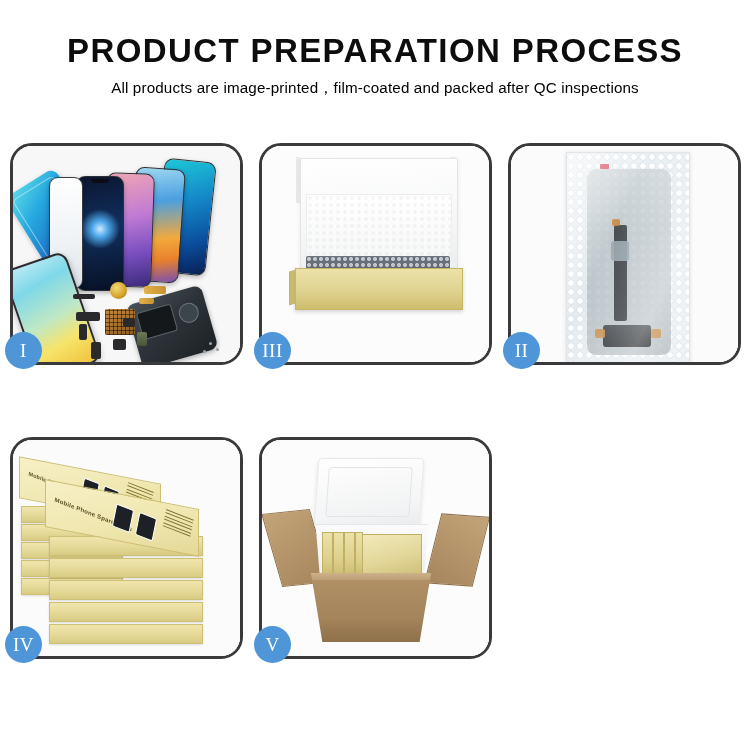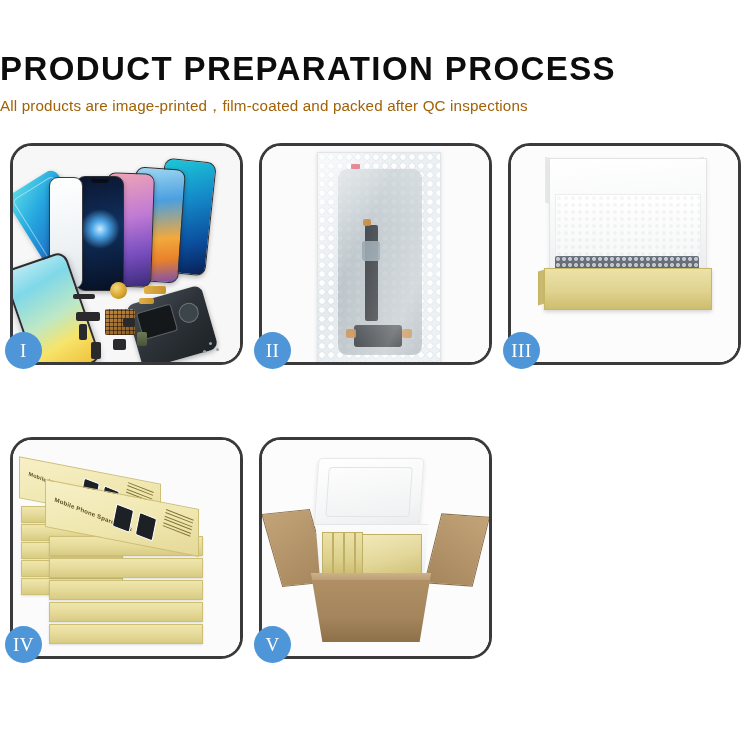--- a/index.html
+++ b/index.html
@@ -11,37 +11,38 @@
     height: 750px;
     background: #ffffff;
     font-family: "Liberation Sans", sans-serif;
     overflow: hidden;
     position: relative;
   }
 
   
   #header {
     width: 750px;
-    padding-top: 52px;
+    padding-top: 34px;
+    text-align: center;
   }
   #page-title {
     font-family: "Liberation Sans", sans-serif;
     font-size: 33px;
     font-weight: bold;
     letter-spacing: 1.4px;
     color: #0d0d0d;
     line-height: 1.05;
     margin: 0;
     white-space: nowrap;
   }
   #page-subtitle {
     font-family: "Liberation Sans", sans-serif;
     font-size: 15.2px;
     font-weight: normal;
-    color: #a16207;
+    color: #000000;
     margin: 9px 0 0 0;
     letter-spacing: 0.15px;
     white-space: nowrap;
   }
 
   
   #panel-grid {
     position: absolute;
     top: 143px;
     left: 10px;
@@ -400,57 +401,57 @@
         <div class="screw" style="left:196px; top:196px;"></div>
         <div class="screw" style="left:203px; top:202px;"></div>
         <div class="screw" style="left:190px; top:204px;"></div>
       </div>
     </div>
     <div class="badge">I</div>
   </div>
 
   <div class="panel">
     <div class="panel-clip">
+      <div class="panel-photo p3-bg">
+        <div class="box3-lid-flapL"></div>
+        <div class="box3-lid-flapR"></div>
+        <div class="box3-lid"></div>
+        <div class="foam3">
+          <div class="foam3-tex"></div>
+        </div>
+        <div class="tray3-endL"></div>
+        <div class="tray3-endR"></div>
+        <div class="tray3-inner"></div>
+        <div class="tray3"></div>
+      </div>
+    </div>
+    <div class="badge">III</div>
+  </div>
+
+  <div class="panel">
+    <div class="panel-clip">
       <div class="panel-photo p2-bg">
         <div class="bubblewrap">
           <div class="lcd-inside"></div>
           <div class="lcd-redmark"></div>
           <div class="lcd-flex"></div>
           <div class="lcd-chip"></div>
           <div class="lcd-connector"></div>
           <div class="lcd-tab" style="left:28px; top:176px;"></div>
           <div class="lcd-tab" style="left:84px; top:176px;"></div>
           <div class="lcd-tab" style="left:45px; top:66px; width:8px; height:7px;"></div>
           <div class="bw-sheen"></div>
         </div>
       </div>
     </div>
     <div class="badge">II</div>
   </div>
 
   <div class="panel">
     <div class="panel-clip">
-      <div class="panel-photo p3-bg">
-        <div class="box3-lid-flapL"></div>
-        <div class="box3-lid-flapR"></div>
-        <div class="box3-lid"></div>
-        <div class="foam3">
-          <div class="foam3-tex"></div>
-        </div>
-        <div class="tray3-endL"></div>
-        <div class="tray3-endR"></div>
-        <div class="tray3-inner"></div>
-        <div class="tray3"></div>
-      </div>
-    </div>
-    <div class="badge">III</div>
-  </div>
-
-  <div class="panel">
-    <div class="panel-clip">
       <div class="panel-photo p4-bg">
 
         <div class="stackbox" style="left:8px; top:66px; width:100px; height:15px;"></div>
         <div class="stackbox" style="left:8px; top:84px; width:100px; height:15px;"></div>
         <div class="stackbox" style="left:8px; top:102px; width:100px; height:15px;"></div>
         <div class="stackbox" style="left:8px; top:120px; width:100px; height:15px;"></div>
         <div class="stackbox" style="left:8px; top:138px; width:100px; height:15px;"></div>
 
         <div class="lidtop" style="left:6px; top:30px; width:140px; height:40px; transform:skewY(11deg);">
           <div class="boxlabel" style="left:8px; top:18px; transform:rotate(11deg);">Mobile Phone Spare Parts</div>

